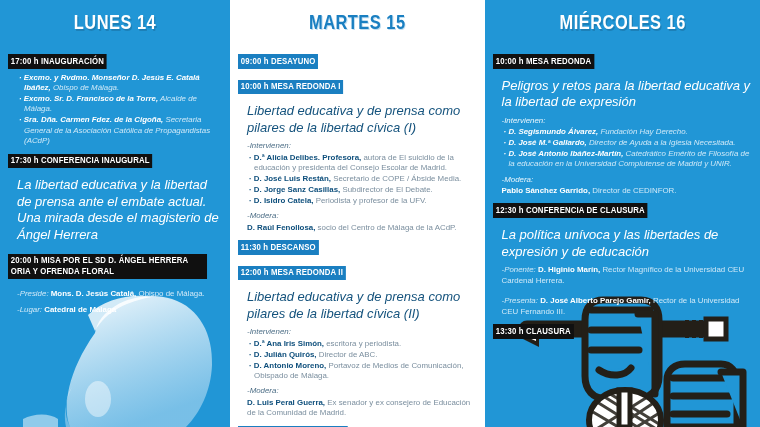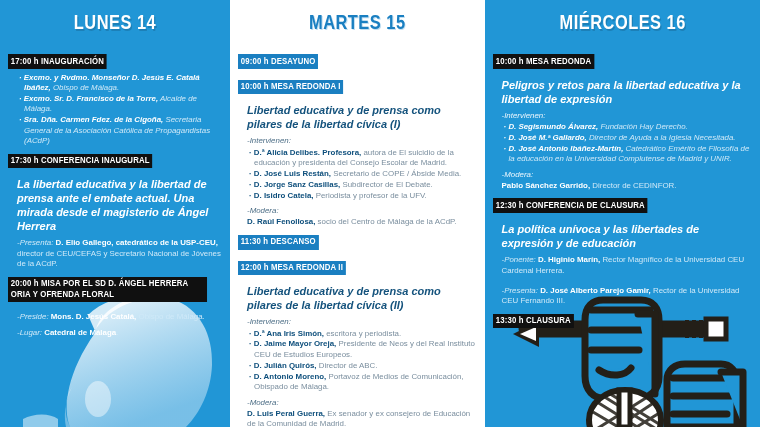--- a/index.html
+++ b/index.html
@@ -42,21 +42,21 @@
     margin:5px 0 4px 0;
     transform:scaleX(.93);
     transform-origin:left center;
   }
   .badge.dark{background:#101010;color:#ffffff;}
   .badge.blue{background:#1a7fc1;color:#ffffff;}
 
   
   .sect{margin-bottom:2px;}
   .topic{
-    font-style:italic;font-weight:bold;font-size:11px;line-height:1.28;
+    font-style:italic;font-weight:normal;font-size:13px;line-height:1.28;
     margin:5px 0 5px 9px;
   }
   .on-blue-txt{color:#ffffff;}
   .on-white-txt{color:#15537d;}
 
   .lbl{
     font-style:italic;font-size:7.9px;line-height:1.3;
     margin:5px 0 1px 9px;
   }
   .lbl.c1{color:#eaf6fd;}
@@ -122,21 +122,20 @@
         <ul class="people c1">
           <li><span class="nm c1-name">Excmo. y Rvdmo. Monseñor D. Jesús E. Catalá Ibáñez,</span> <span>Obispo de Málaga.</span></li>
           <li><span class="nm c1-name">Excmo. Sr. D. Francisco de la Torre,</span> <span>Alcalde de Málaga.</span></li>
           <li><span class="nm c1-name">Sra. Dña. Carmen Fdez. de la Cigoña,</span> <span>Secretaria General de la Asociación Católica de Propagandistas (ACdP)</span></li>
         </ul>
       </div>
 
       <div class="sect">
         <div class="badge dark">17:30 h CONFERENCIA INAUGURAL</div>
         <div class="topic on-blue-txt">La libertad educativa y la libertad de prensa ante el embate actual. Una mirada desde el magisterio de Ángel Herrera</div>
-        <div class="nobullet c1" style="margin-top:5px"><span class="ital">-Presenta:</span> <span class="nm c1-name">D. Elio Gallego, catedrático de la USP-CEU,</span> <span>director de CEU/CEFAS y Secretario Nacional de Jóvenes de la ACdP.</span></div>
       </div>
 
       <div class="sect">
         <div class="badge dark" style="max-width:225px">20:00 h MISA POR EL SD D. ÁNGEL HERRERA ORIA Y OFRENDA FLORAL</div>
         <div class="nobullet c1" style="margin-top:6px"><span class="ital">-Preside:</span> <span class="nm c1-name">Mons. D. Jesús Catalá,</span> <span>Obispo de Málaga.</span></div>
         <div class="nobullet c1" style="margin-top:5px"><span class="ital">-Lugar:</span> <span class="nm c1-name">Catedral de Málaga</span><span>.</span></div>
       </div>
     </div>
   </div>
 
@@ -165,21 +164,20 @@
       <div class="sect">
         <div class="badge blue">11:30 h DESCANSO</div>
       </div>
 
       <div class="sect">
         <div class="badge blue">12:00 h MESA REDONDA II</div>
         <div class="topic on-white-txt">Libertad educativa y de prensa como pilares de la libertad cívica (II)</div>
         <div class="lbl c2">-Intervienen:</div>
         <ul class="people c2">
           <li><span class="nm c2-name">D.ª Ana Iris Simón,</span> <span>escritora y periodista.</span></li>
-          <li><span class="nm c2-name">D. Jaime Mayor Oreja,</span> <span>Presidente de Neos y del Real Instituto CEU de Estudios Europeos.</span></li>
           <li><span class="nm c2-name">D. Julián Quirós,</span> <span>Director de ABC.</span></li>
           <li><span class="nm c2-name">D. Antonio Moreno,</span> <span>Portavoz de Medios de Comunicación, Obispado de Málaga.</span></li>
         </ul>
         <div class="lbl c2">-Modera:</div>
         <div class="nobullet c2"><span class="nm c2-name">D. Luis Peral Guerra,</span> <span>Ex senador y ex consejero de Educación de la Comunidad de Madrid.</span></div>
       </div>
 
       <div class="sect">
         <div class="badge blue">17:00 h MESA REDONDA III</div>
         

